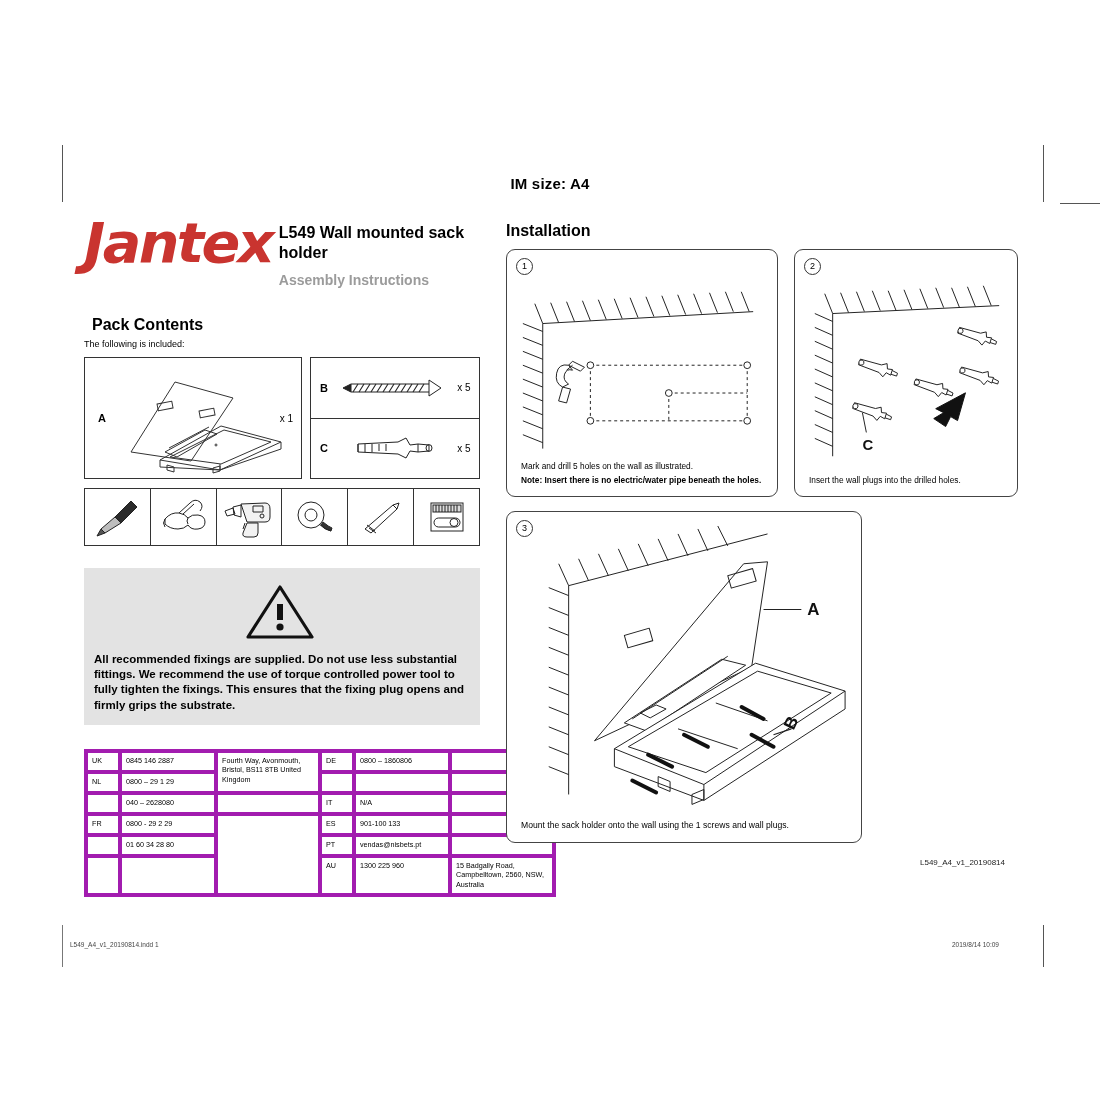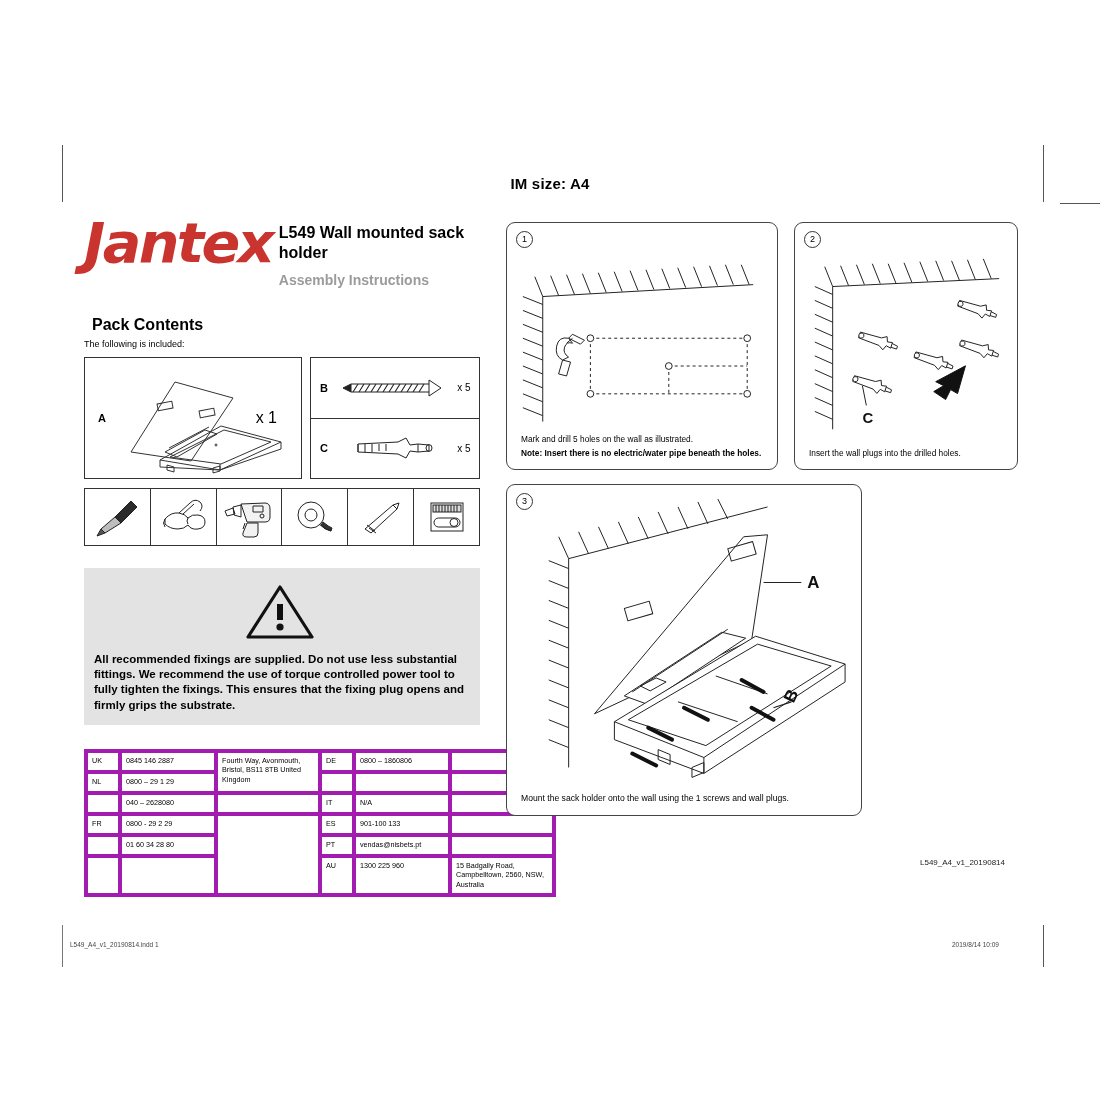--- a/index.html
+++ b/index.html
@@ -123,23 +123,23 @@
   }
   .pack-label-a {
     position: absolute;
     left: 13px; top: 50%;
     transform: translateY(-50%);
     font-size: 11px;
     font-weight: bold;
   }
   .pack-qty-a {
     position: absolute;
-    right: 24px; top: 50%;
+    right: 8px; top: 50%;
     transform: translateY(-50%);
-    font-size: 16px;
+    font-size: 10px;
   }
   .pack-art-a {
     position: absolute;
     left: 28px; top: 6px;
     width: 178px; height: 110px;
   }
 
   
   .tools-row {
     margin-top: 9px;
@@ -471,20 +471,21 @@
         <td class="c-num">1300 225 960</td>
         <td class="c-addr">15 Badgally Road, Campbelltown, 2560, NSW, Australia</td>
       </tr>
     </tbody>
   </table>
 
 </div>
 
 <div class="right-col">
 
+  <div class="inst-head">Installation</div>
 
   <div class="panels-top">
 
     <div class="panel panel-1">
       <div class="step-num">1</div>
       <svg class="panel-art" viewBox="0 0 272 190">
         <g fill="none" stroke="#222" stroke-width="1">
 
           <path d="M36 62 L248 50"></path>
           <g stroke-width="1">

